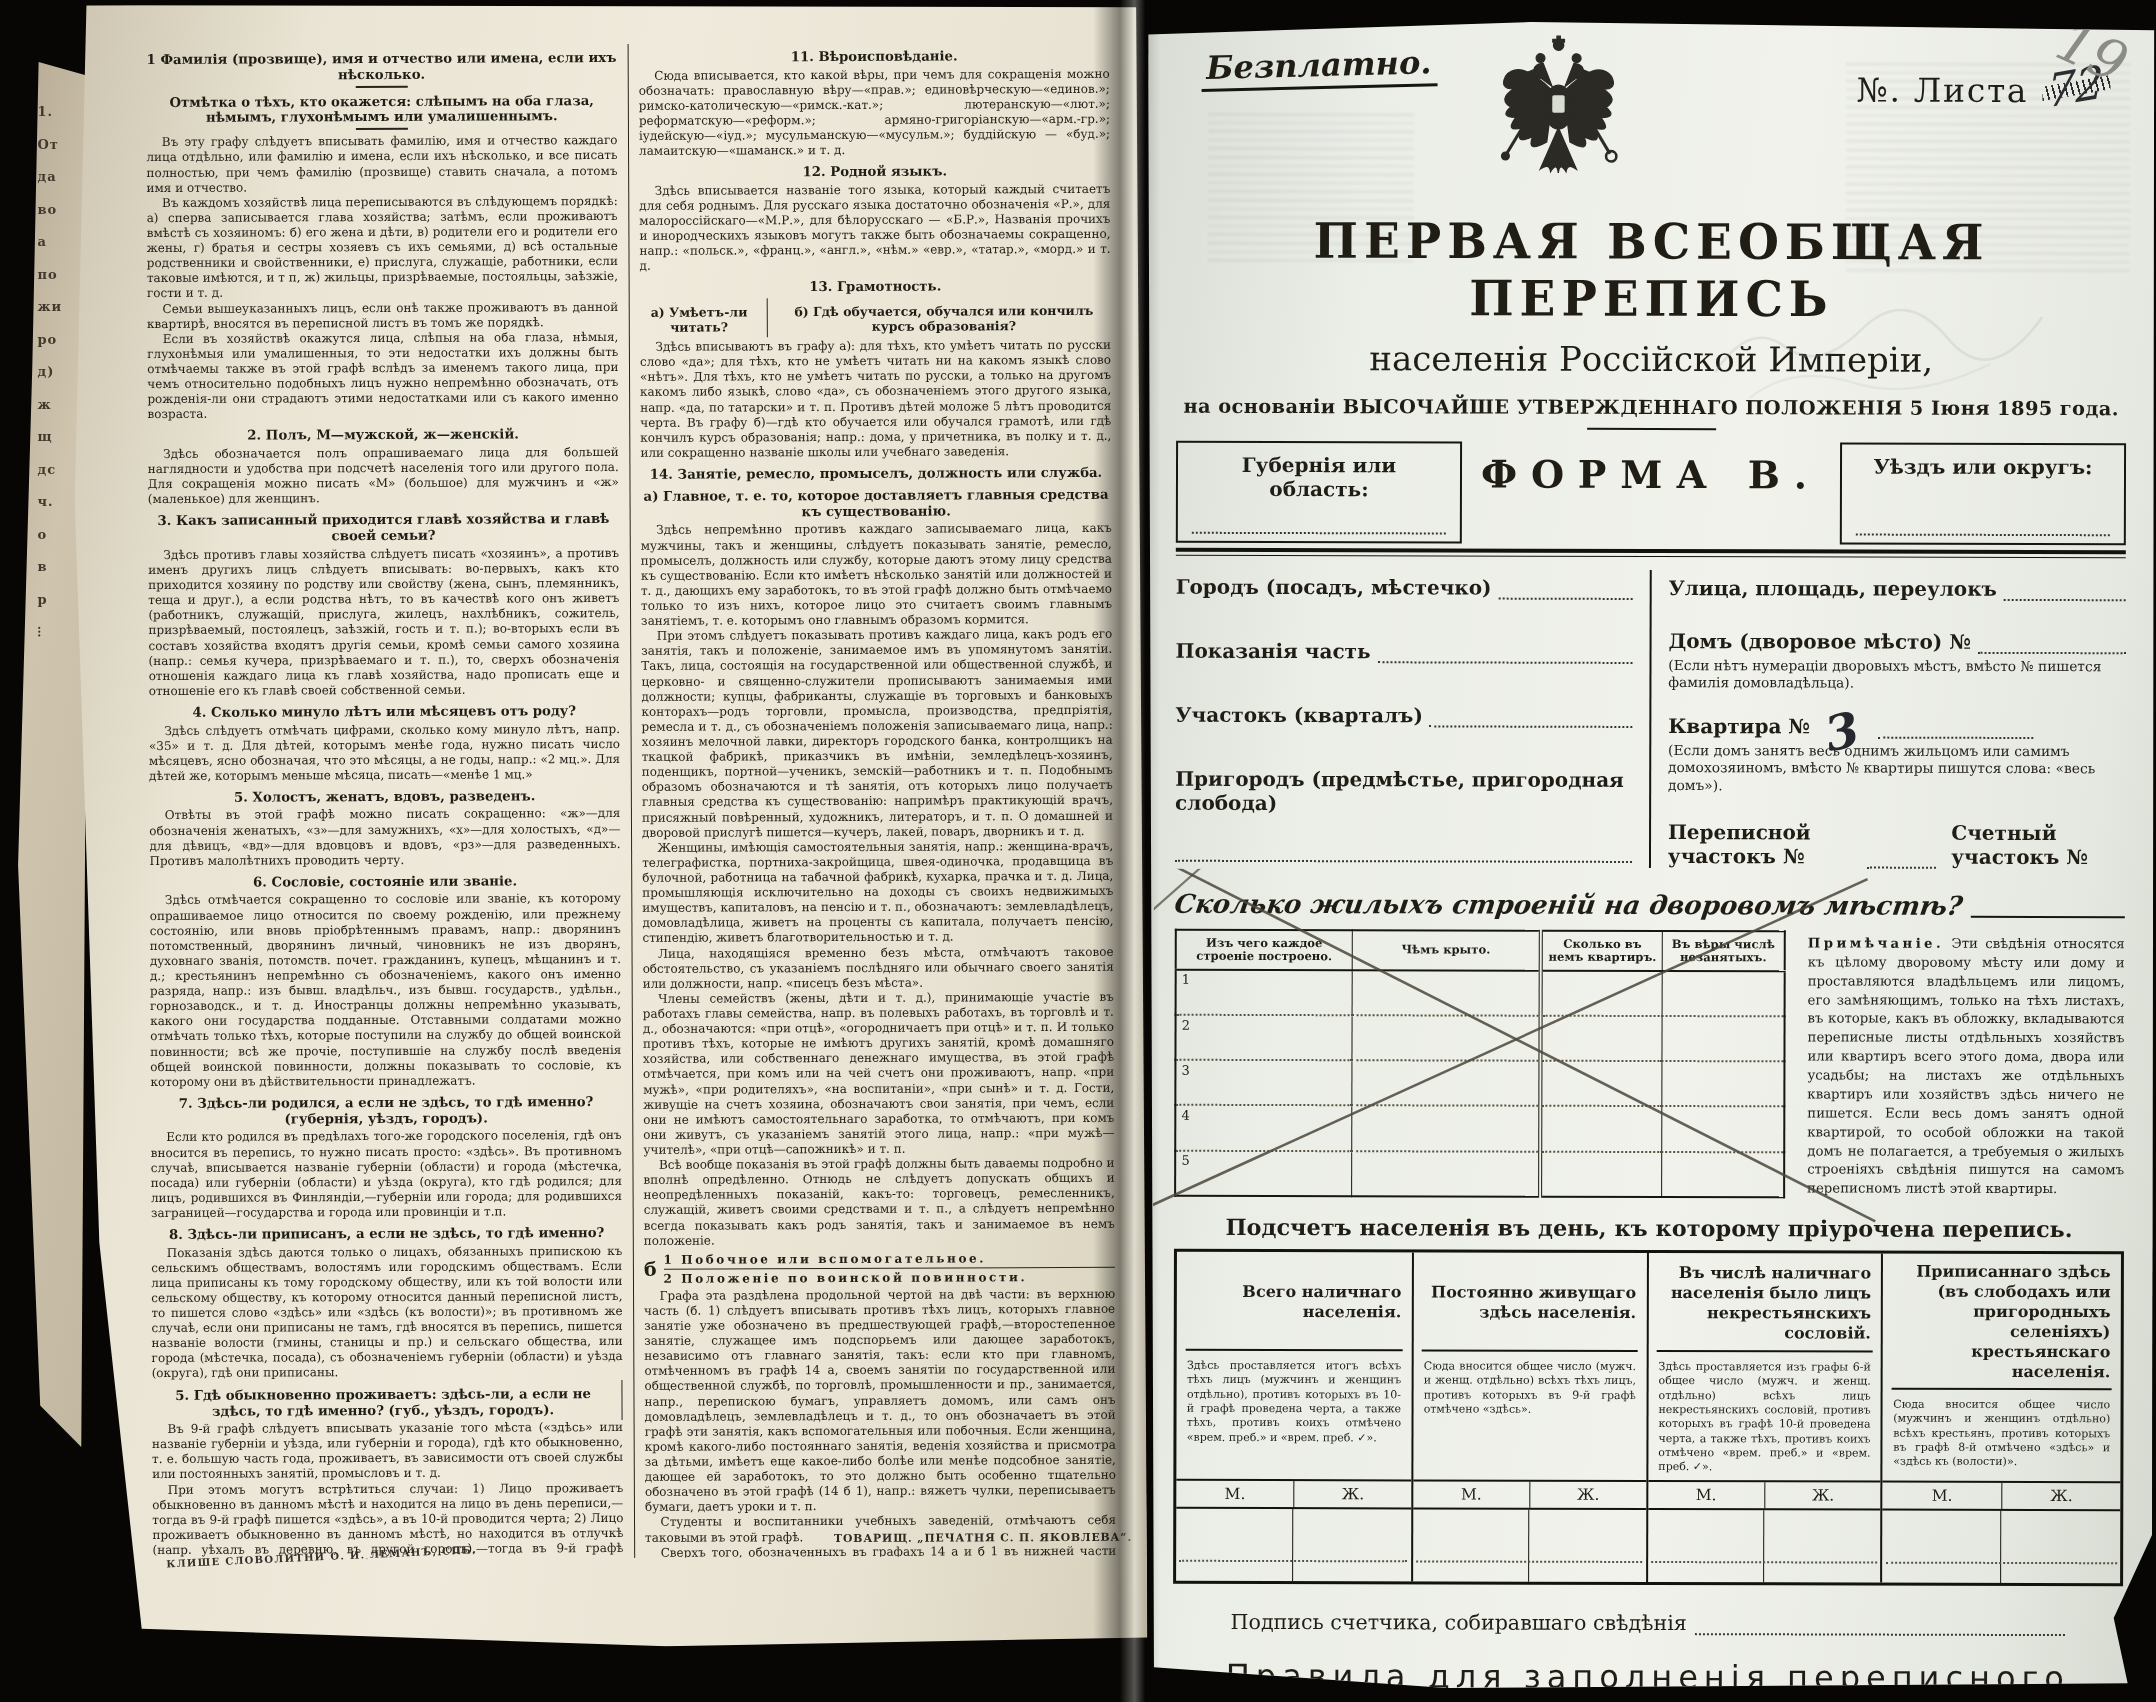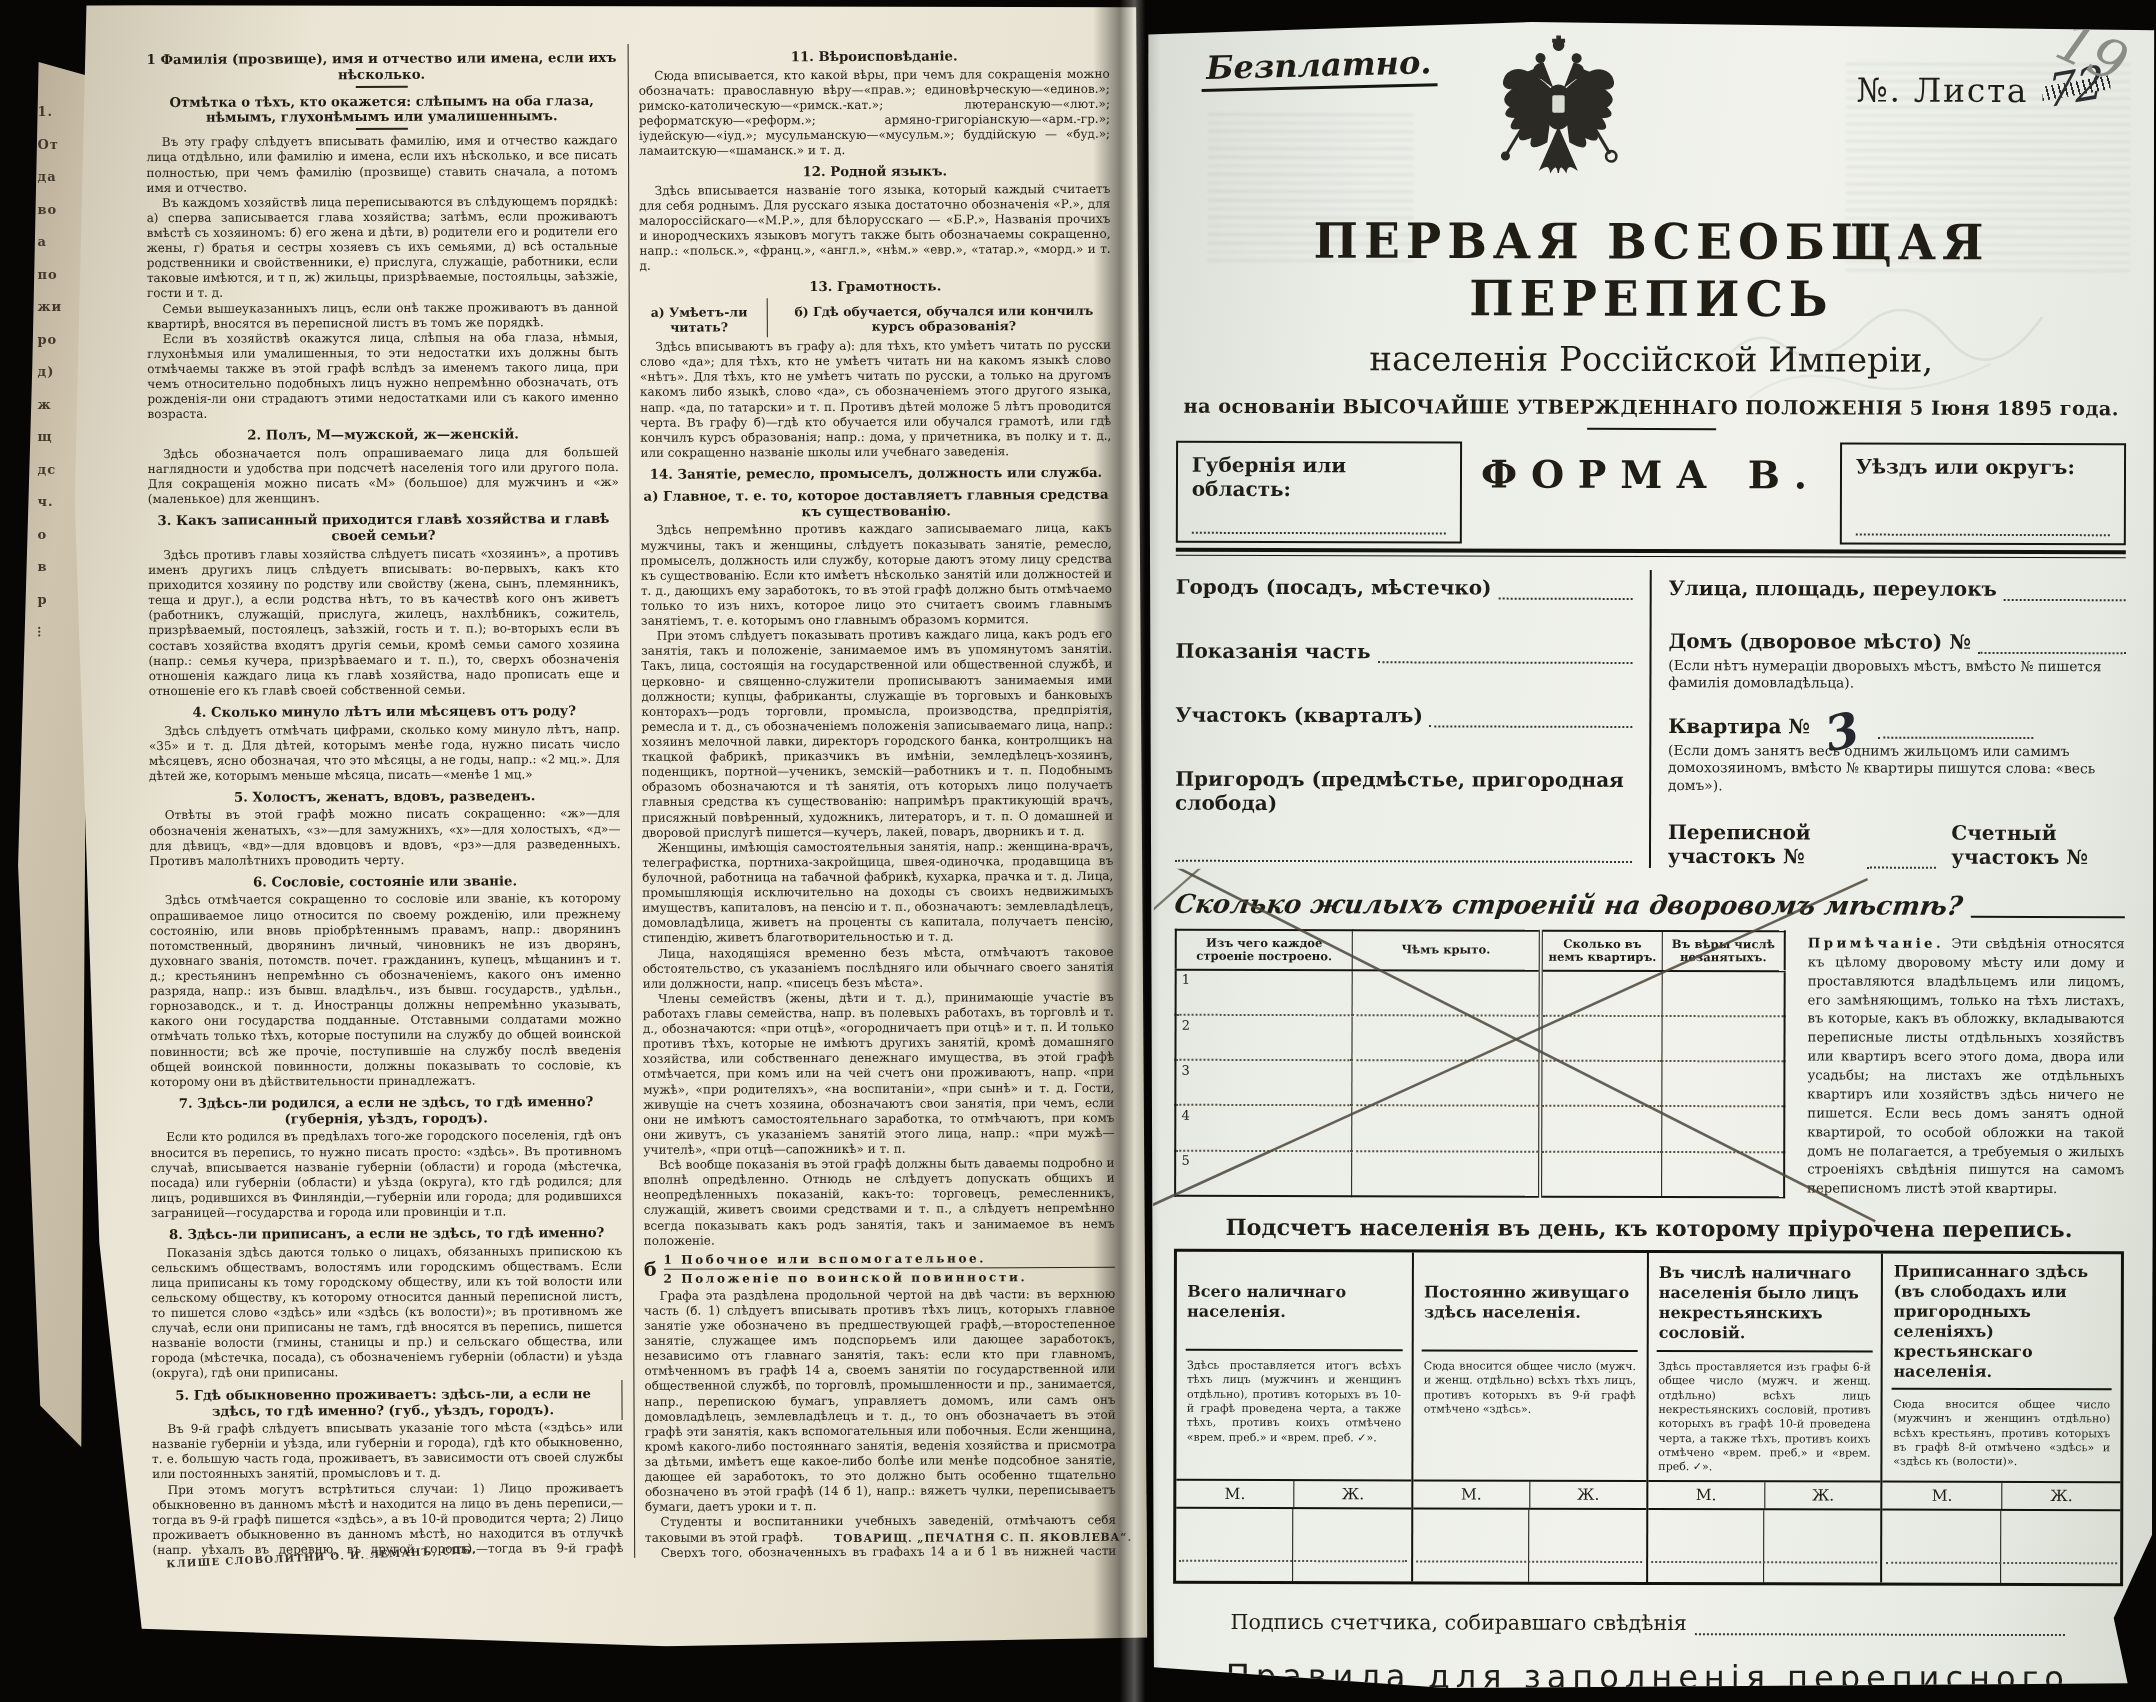--- a/index.html
+++ b/index.html
@@ -67,21 +67,21 @@
       transform:rotate(24deg);}
 
   .t1{font-family:"DejaVu Serif",serif;font-weight:bold;font-size:47px;letter-spacing:6px;
       text-align:center;margin:1.7px 0 0;transform:scaleY(1.04);}
   .t2{font-size:34px;text-align:center;margin:13.8px 0 0;}
   .t3{font-size:19.4px;font-weight:bold;text-align:center;margin:17px 0 0;letter-spacing:0.4px;}
   .t3-rule{width:129px;border-bottom:2.2px solid #17150f;margin:8.6px auto 12px;}
 
   .hboxes{display:grid;grid-template-columns:286px 1fr 286px;column-gap:15.5px;margin-top:1.7px;}
   .hbox{border:2.6px solid #17150f;padding:10.3px 13.8px 6.9px;display:flex;flex-direction:column;justify-content:space-between;height:102px;box-sizing:border-box;}
-  .hbox .lab{font-size:20px;font-weight:bold;}
+  .hbox .lab{font-size:20px;font-weight:bold;text-align:center;}
   .dotline{border-bottom:2.2px dotted #3a362c;height:12px;}
   .formtitle{text-align:center;}
   .ft1{font-size:37px;font-weight:bold;letter-spacing:2.6px;}
   .ft2{font-size:38px;font-weight:bold;letter-spacing:13.8px;margin-top:10.3px;}
   .rule-heavy{border-top:4.3px solid #14120d;border-bottom:1.3px solid #14120d;height:2.6px;margin:5.2px 0 13.8px;}
 
   .fields{display:grid;grid-template-columns:1fr 1.7px 1fr;column-gap:17px;}
   .fvdiv{background:#17150f;width:1.7px;}
   .frow{display:flex;align-items:flex-end;font-size:20px;font-weight:bold;}
   .frow .leader{flex:1;border-bottom:2.2px dotted #3a362c;margin-left:6.9px;height:5.2px;}
@@ -111,21 +111,21 @@
   .btable tbody tr:last-child{border-bottom:none;}
   .cross{position:absolute;left:-20.6px;top:-60px;width:731px;height:361px;pointer-events:none;z-index:3;}
 
   .note{font-size:13.3px;line-height:1.42;text-align:justify;padding-top:3.4px;}
   .note .nlab{font-weight:bold;letter-spacing:3.4px;}
 
   .ctitle{text-align:center;font-size:22.4px;font-weight:bold;margin:17px 0 8.6px;}
   .ctable{border:3px solid #14120d;display:grid;grid-template-columns:1fr 1fr 1fr 1.02fr;}
   .cgroup{border-left:2.2px solid #14120d;display:flex;flex-direction:column;}
   .cgroup:first-child{border-left:none;}
-  .chead{min-height:83px;padding:8.6px 10.3px 5.2px;font-size:16px;font-weight:bold;text-align:left;
+  .chead{min-height:83px;padding:8.6px 10.3px 5.2px;font-size:16px;font-weight:bold;text-align:right;
          display:flex;align-items:center;justify-content:center;line-height:1.25;}
   .chead-rule{border-bottom:2.2px solid #14120d;margin:0 8.6px;}
   .cdesc{padding:8.6px 10.3px 5.2px;font-size:11px;line-height:1.3;text-align:justify;flex:1;}
   .cmz{display:grid;grid-template-columns:1fr 1fr;border-top:2.2px solid #14120d;border-bottom:2.2px solid #14120d;}
   .cmz div{text-align:center;font-size:15.5px;padding:4.3px 0;}
   .cmz div + div{border-left:1.7px solid #14120d;}
   .cblank{height:72px;position:relative;display:grid;grid-template-columns:1fr 1fr;}
   .cblank div:first-child{border-right:1.7px solid #14120d;}
   .cblank::after{content:"";position:absolute;left:3.4px;right:3.4px;bottom:19px;border-bottom:2.2px dotted #57523f;}
 

